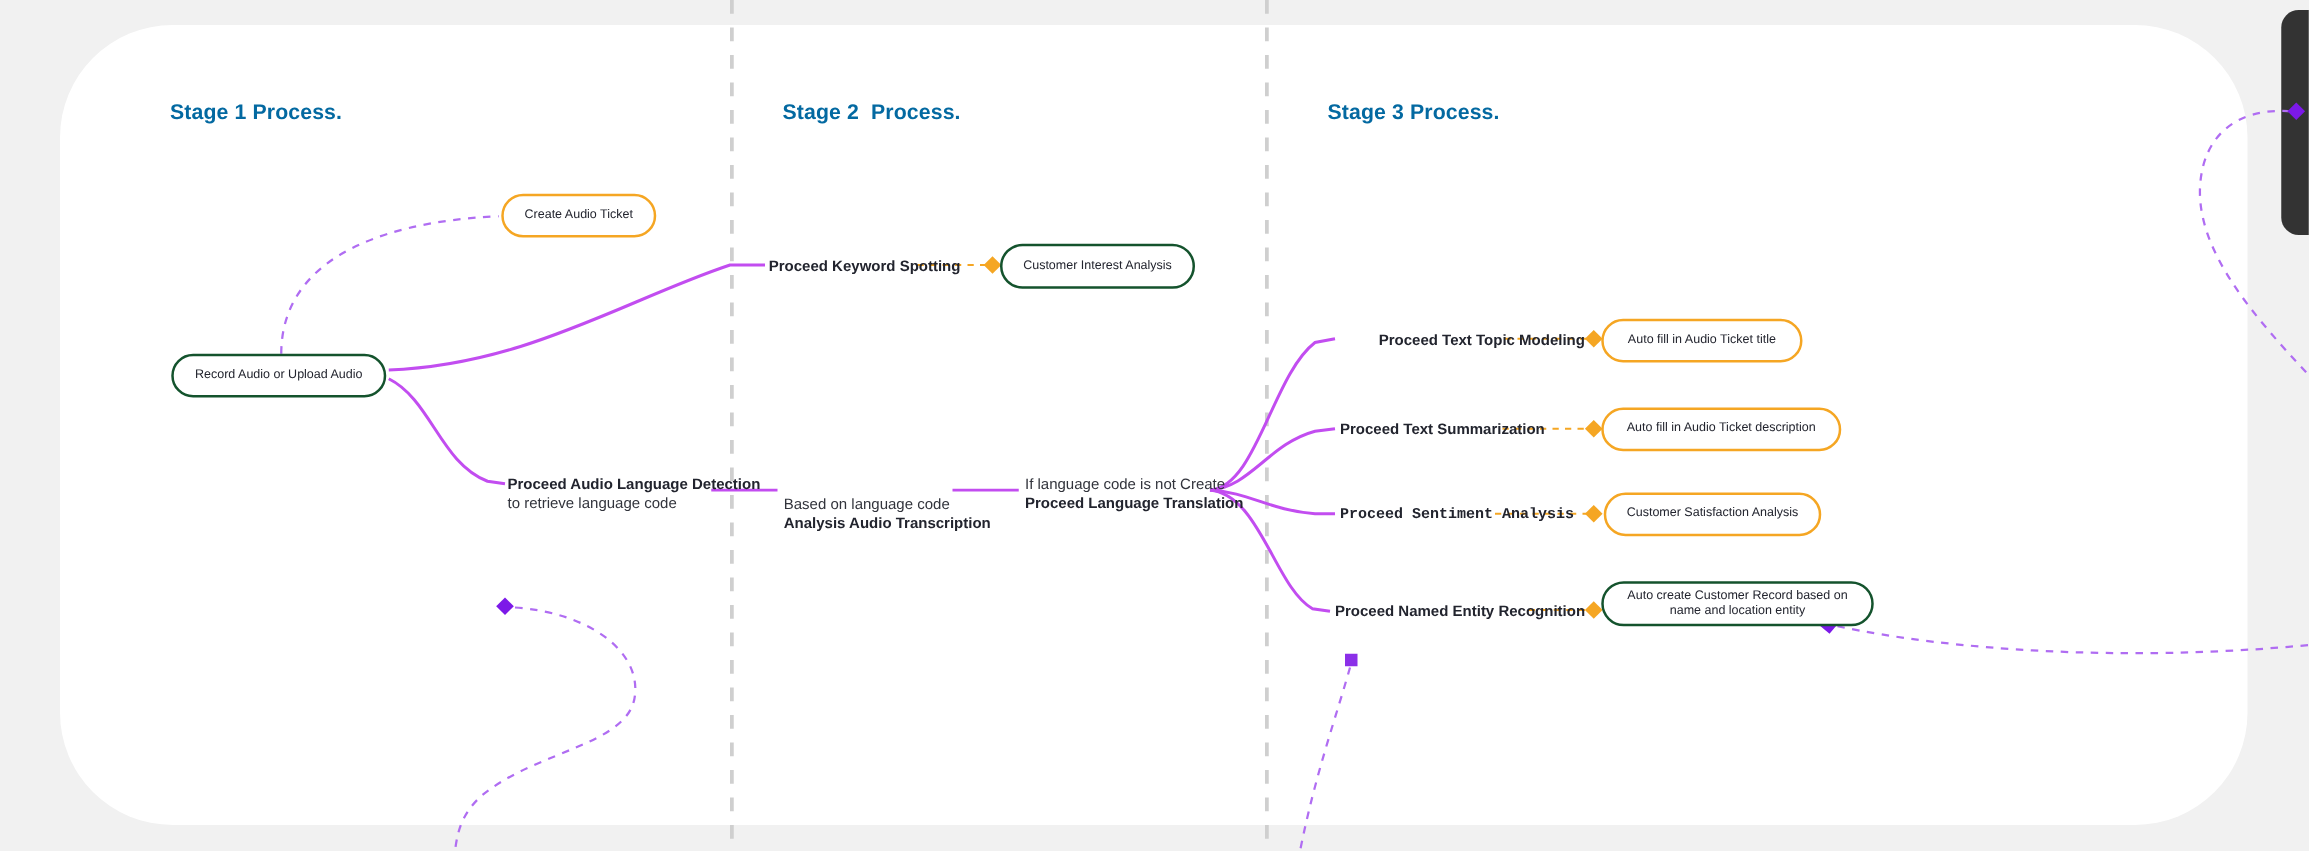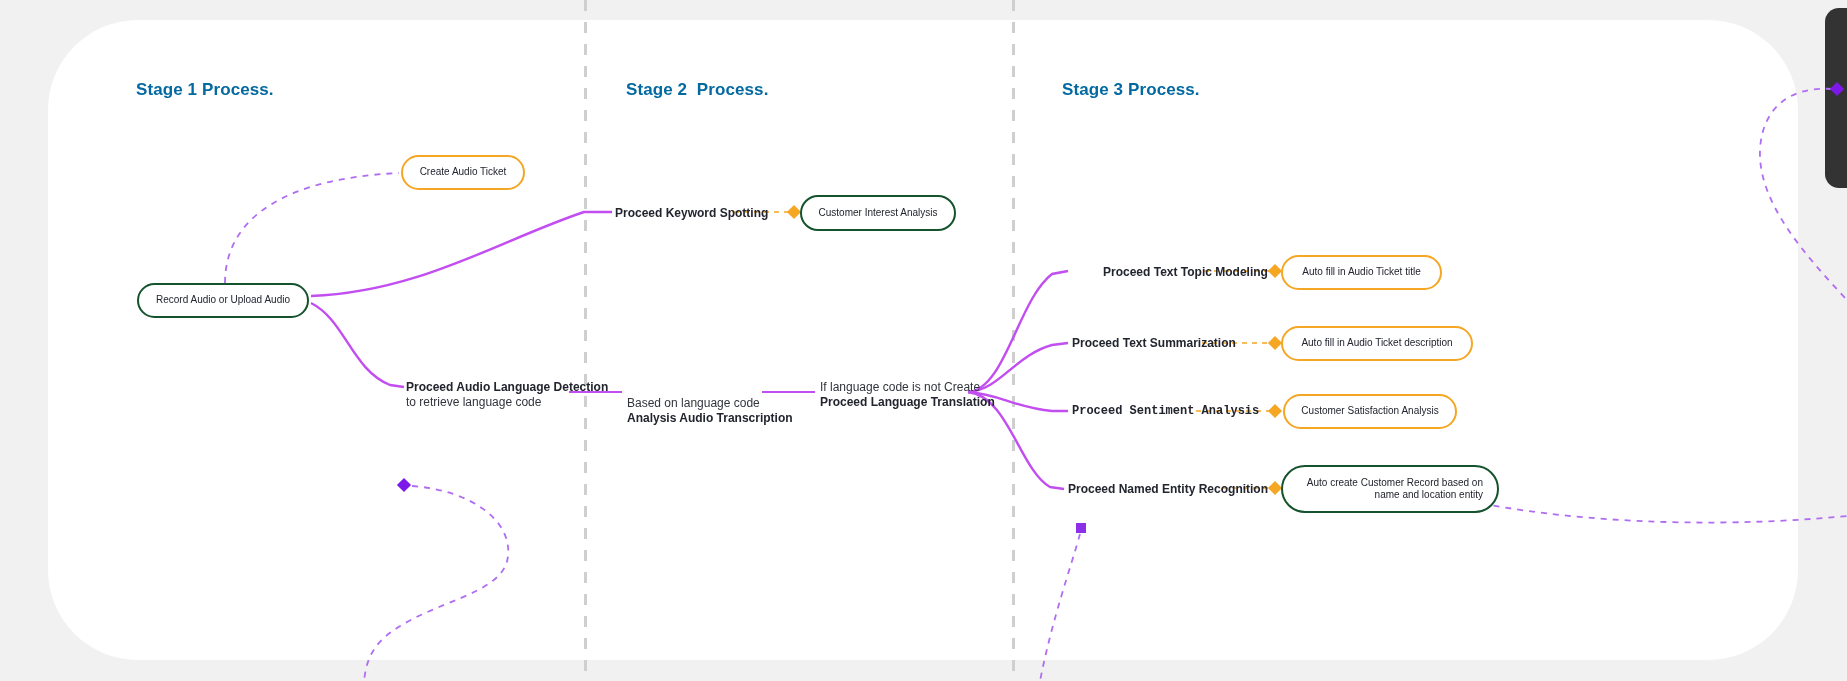--- a/index.html
+++ b/index.html
@@ -175,21 +175,21 @@
   </div>
 
   <div class="node orange" style="left:1281px; top:326px; width:192px; height:35px;">
     <span>Auto fill in Audio Ticket description</span>
   </div>
 
   <div class="node orange" style="left:1283px; top:394px; width:174px; height:35px;">
     <span>Customer Satisfaction Analysis</span>
   </div>
 
-  <div class="node purple multiline" style="left:1281px; top:465px; width:218px; height:48px;text-align:right;">
+  <div class="node purple multiline" style="left:1281px; top:465px; width:218px; height:36px;">
     <span>Auto create Customer Record based on name and location entity</span>
   </div>
 
   <div class="step-label" style="left:615px; top:206px;">
     <span class="bold">Proceed Keyword Spotting</span>
   </div>
 
   <div class="step-label" style="left:406px; top:380px;">
     <span class="bold">Proceed Audio Language Detection</span>
     <span class="thin">to retrieve language code</span>

